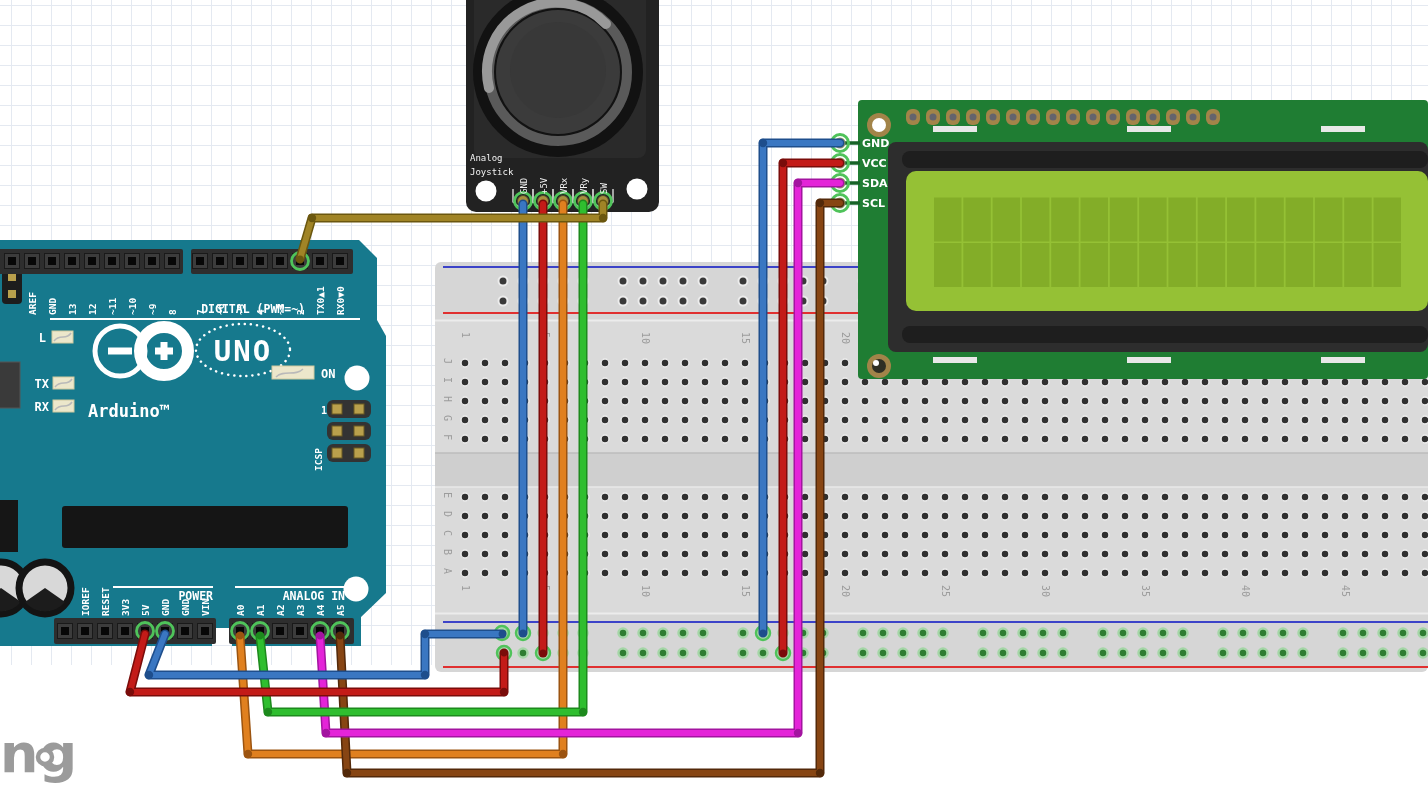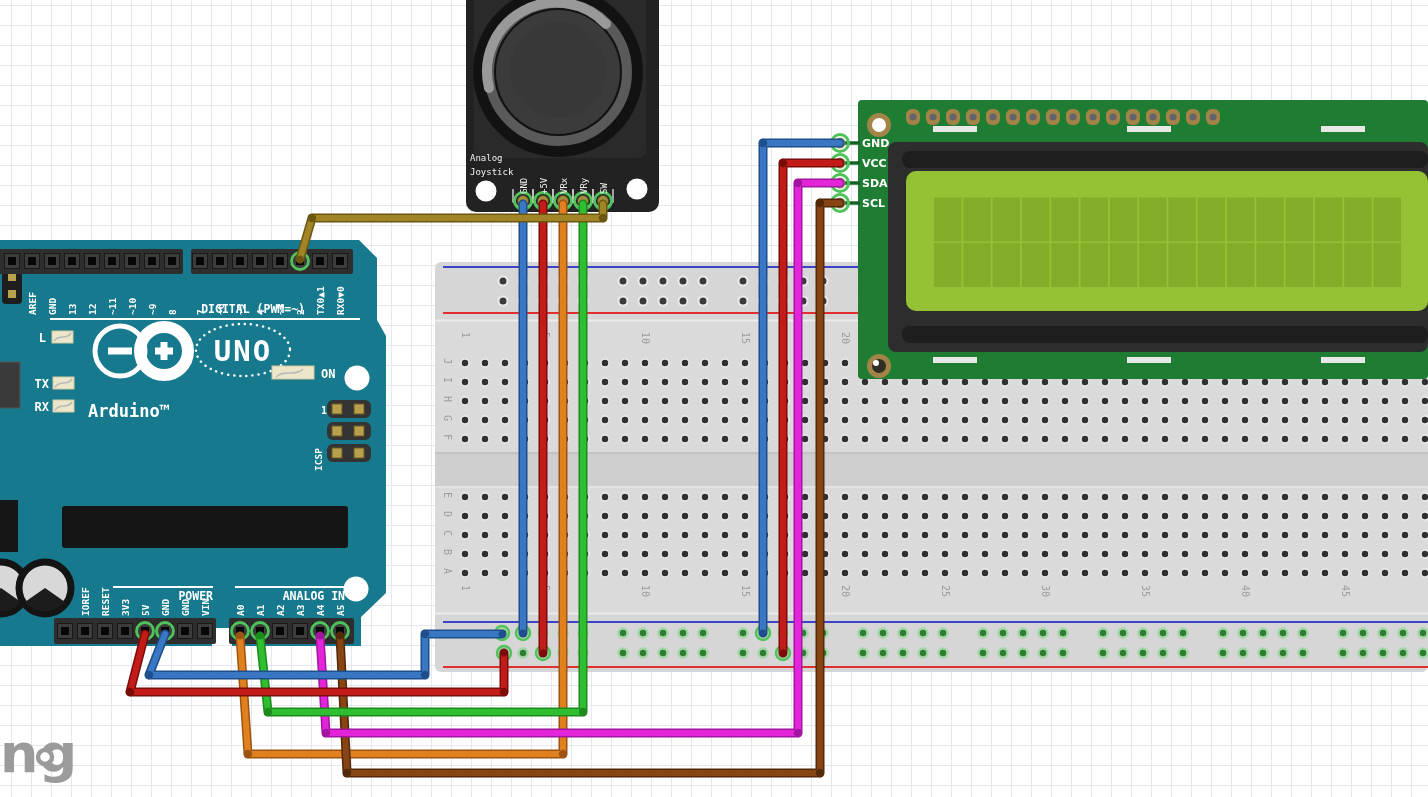--- a/index.html
+++ b/index.html
@@ -1,17 +1,17 @@
 <!DOCTYPE html>
 <html><head>
 <meta charset="utf-8">
 <style>
   html,body{margin:0;padding:0;width:1428px;height:797px;overflow:hidden;}
   .canvas{
-    position:relative;width:1428px;height:797px;background-color:#ffffff;
+    position:relative;width:1428px;height:665px;background-color:#ffffff;
     background-image:
       linear-gradient(to right,#e4e9f1 1px,transparent 1px),
       linear-gradient(to bottom,#e4e9f1 1px,transparent 1px);
     background-size:20px 20px;background-position:11px 5px;
   }
   svg{position:absolute;left:0;top:0;}
   text{user-select:none;}
   .mono{font-family:"DejaVu Sans Mono",monospace;}
   .sans{font-family:"DejaVu Sans","Liberation Sans",sans-serif;}
   .bb-label{fill:#9c9c9c;font-size:10px;font-family:"DejaVu Sans Mono",monospace;}

